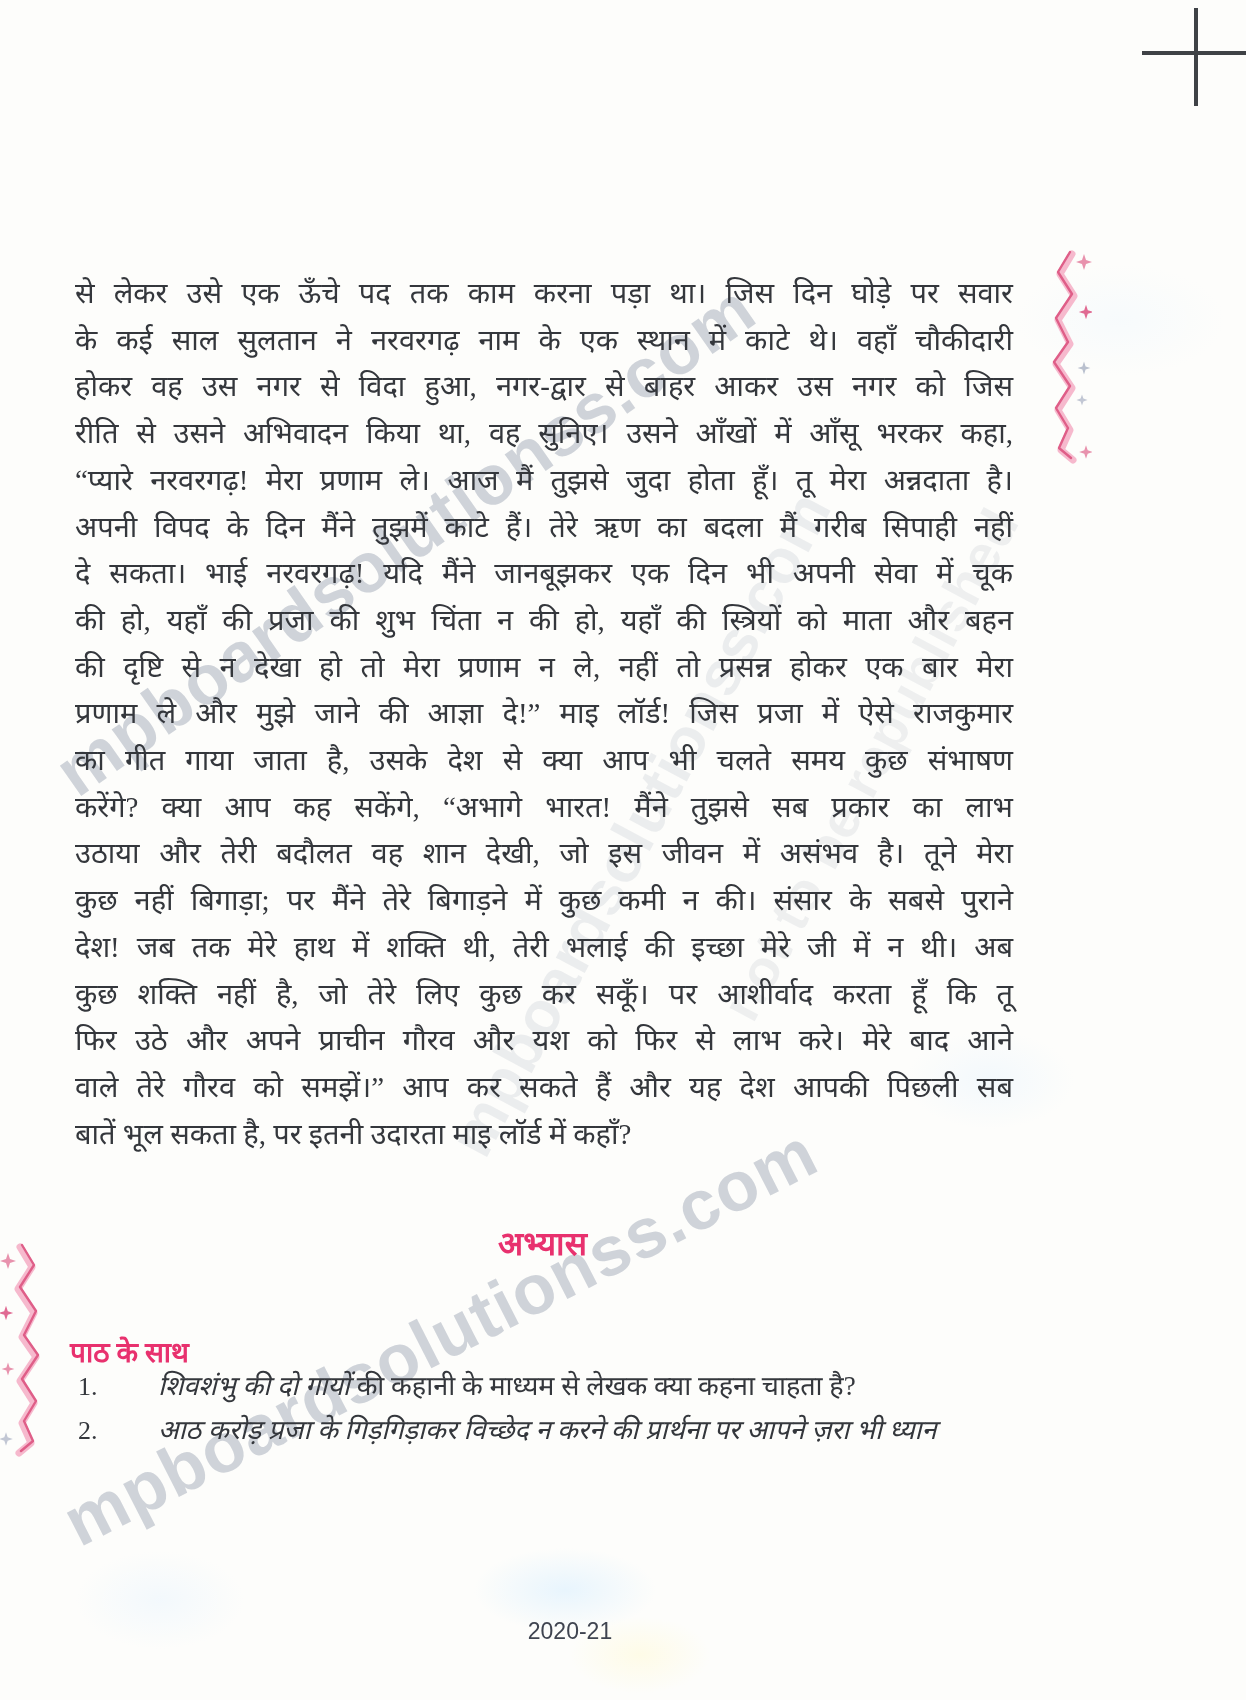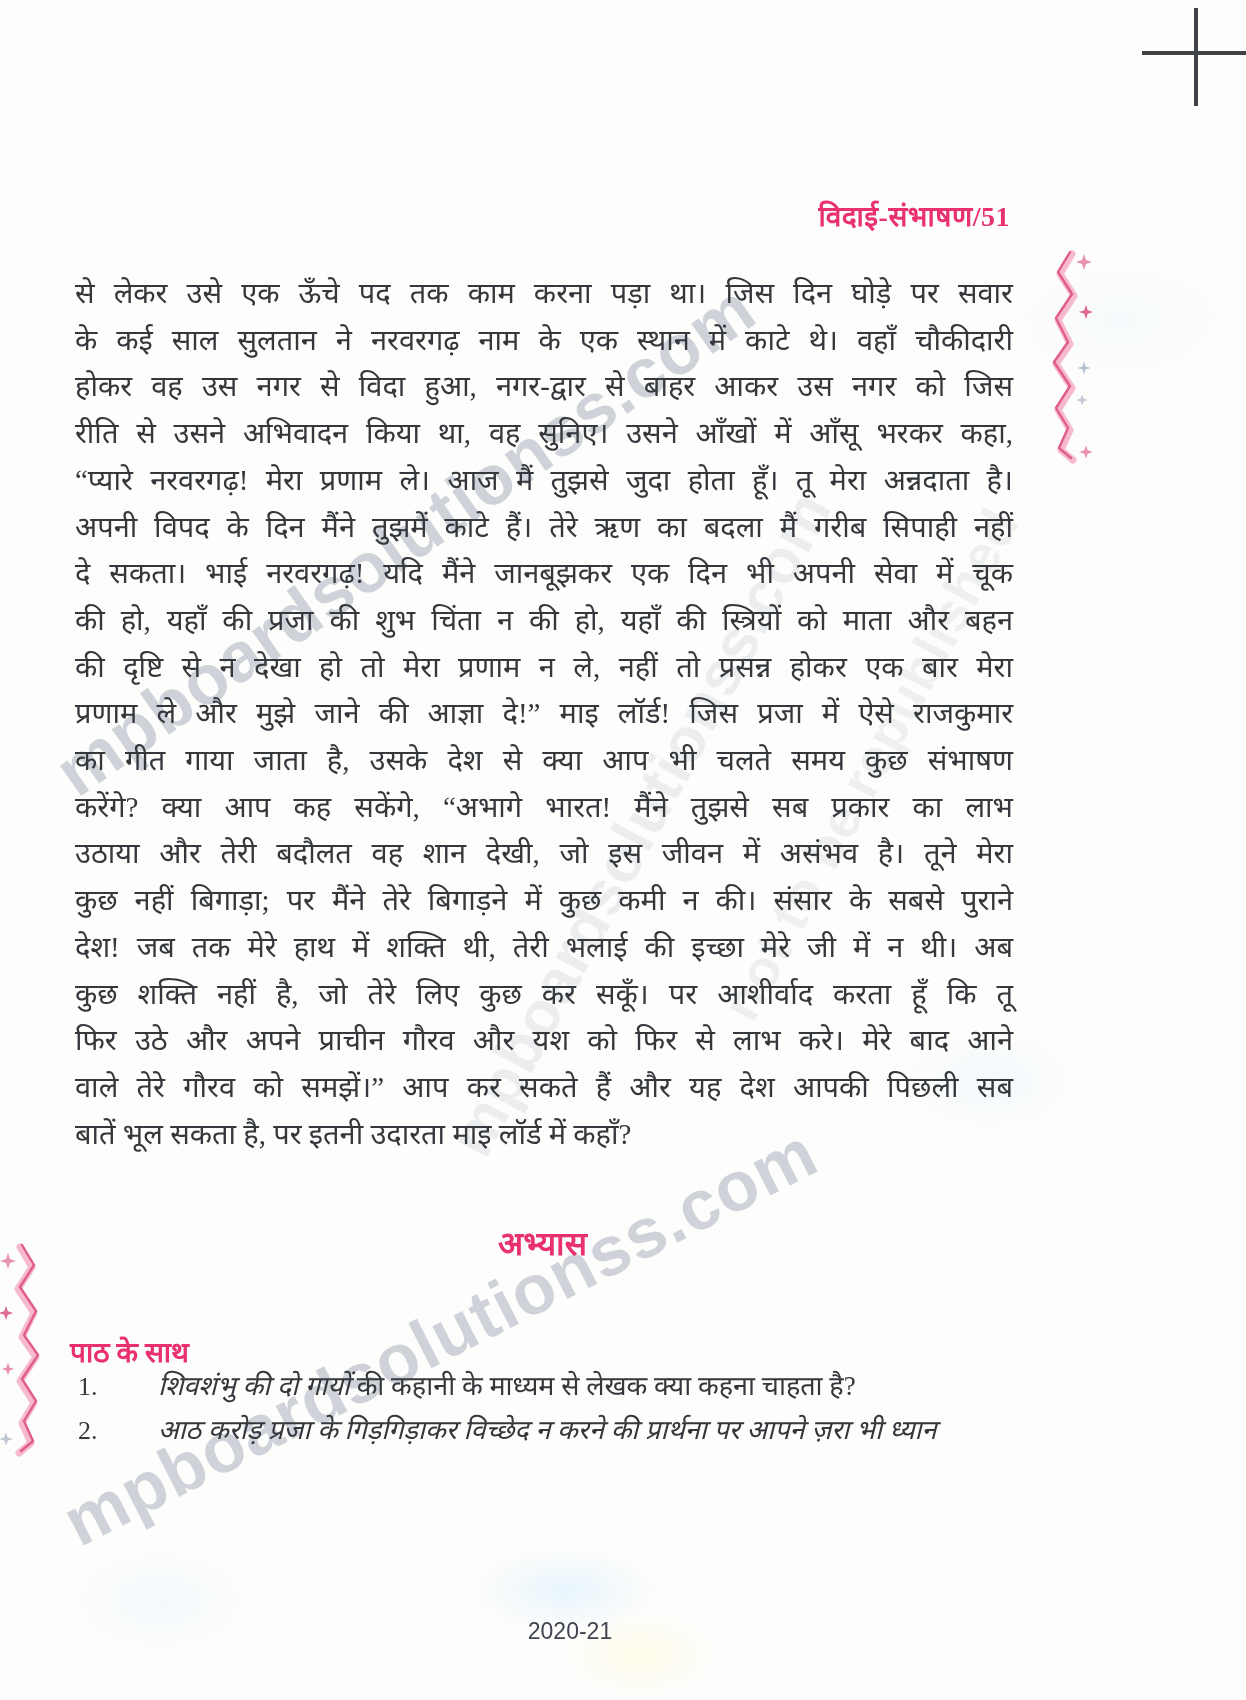--- a/index.html
+++ b/index.html
@@ -84,21 +84,20 @@
 <div class="page">
 
   <div class="crop-v"></div>
   <div class="crop-h"></div>
 
   <div class="wm wm-top">mpboardsolutionss.com</div>
   <div class="wm wm-steep">mpboardsolutionss.com</div>
   <div class="wm wm-notice">not to be republished</div>
   <div class="wm wm-bottom">mpboardsolutionss.com</div>
 
-  <div class="page-header">विदाई-संभाषण/51</div>
 
   <svg class="deco deco-right" viewBox="0 0 48 214">
     <path d="M28,4 L16,24 L30,46 L14,70 L26,94 L12,114 L28,138 L14,160 L26,180 L17,200 L29,210" fill="none" stroke="#f6b9cd" stroke-width="7" stroke-linejoin="round" stroke-linecap="round"></path>
     <path d="M26,2 L14,22 L28,44 L12,68 L24,92 L10,112 L26,136 L12,158 L24,178 L15,198 L27,208" fill="none" stroke="#df5e88" stroke-width="2.4" stroke-linejoin="round" stroke-linecap="round"></path>
     <path transform="translate(40,12)" d="M0,-8 L2,-2 L8,0 L2,2 L0,8 L-2,2 L-8,0 L-2,-2 Z" fill="#e892ad"></path>
     <path transform="translate(42,62) scale(0.9)" d="M0,-8 L2,-2 L8,0 L2,2 L0,8 L-2,2 L-8,0 L-2,-2 Z" fill="#e06a92"></path>
     <path transform="translate(40,118) scale(0.8)" d="M0,-8 L2,-2 L8,0 L2,2 L0,8 L-2,2 L-8,0 L-2,-2 Z" fill="#b9c0ce"></path>
     <path transform="translate(38,150) scale(0.7)" d="M0,-8 L2,-2 L8,0 L2,2 L0,8 L-2,2 L-8,0 L-2,-2 Z" fill="#c2c7d4"></path>
     <path transform="translate(42,202) scale(0.85)" d="M0,-8 L2,-2 L8,0 L2,2 L0,8 L-2,2 L-8,0 L-2,-2 Z" fill="#e892ad"></path>
   </svg>

